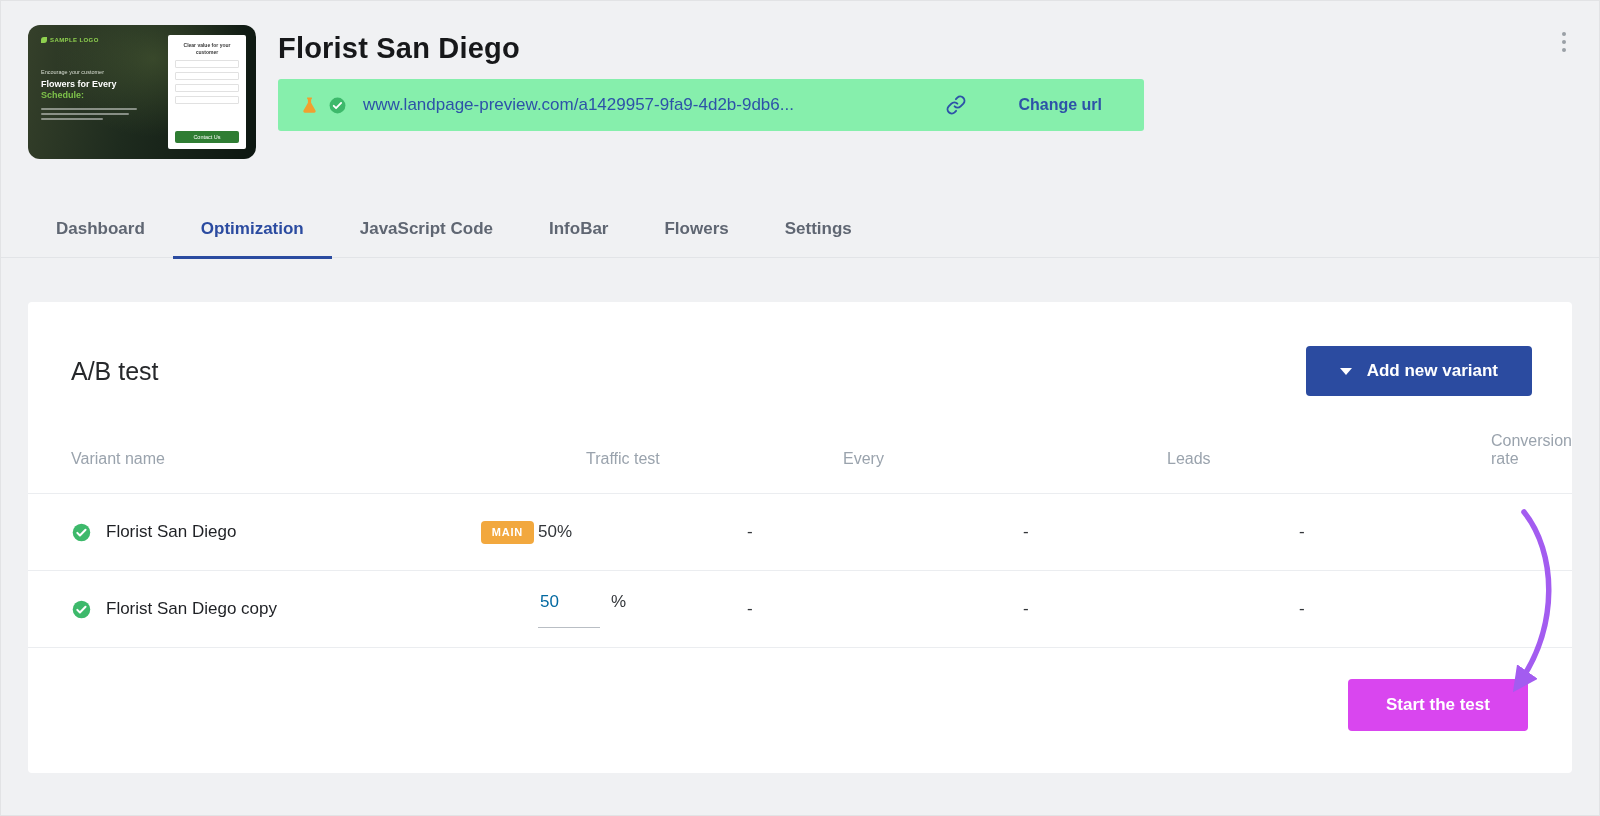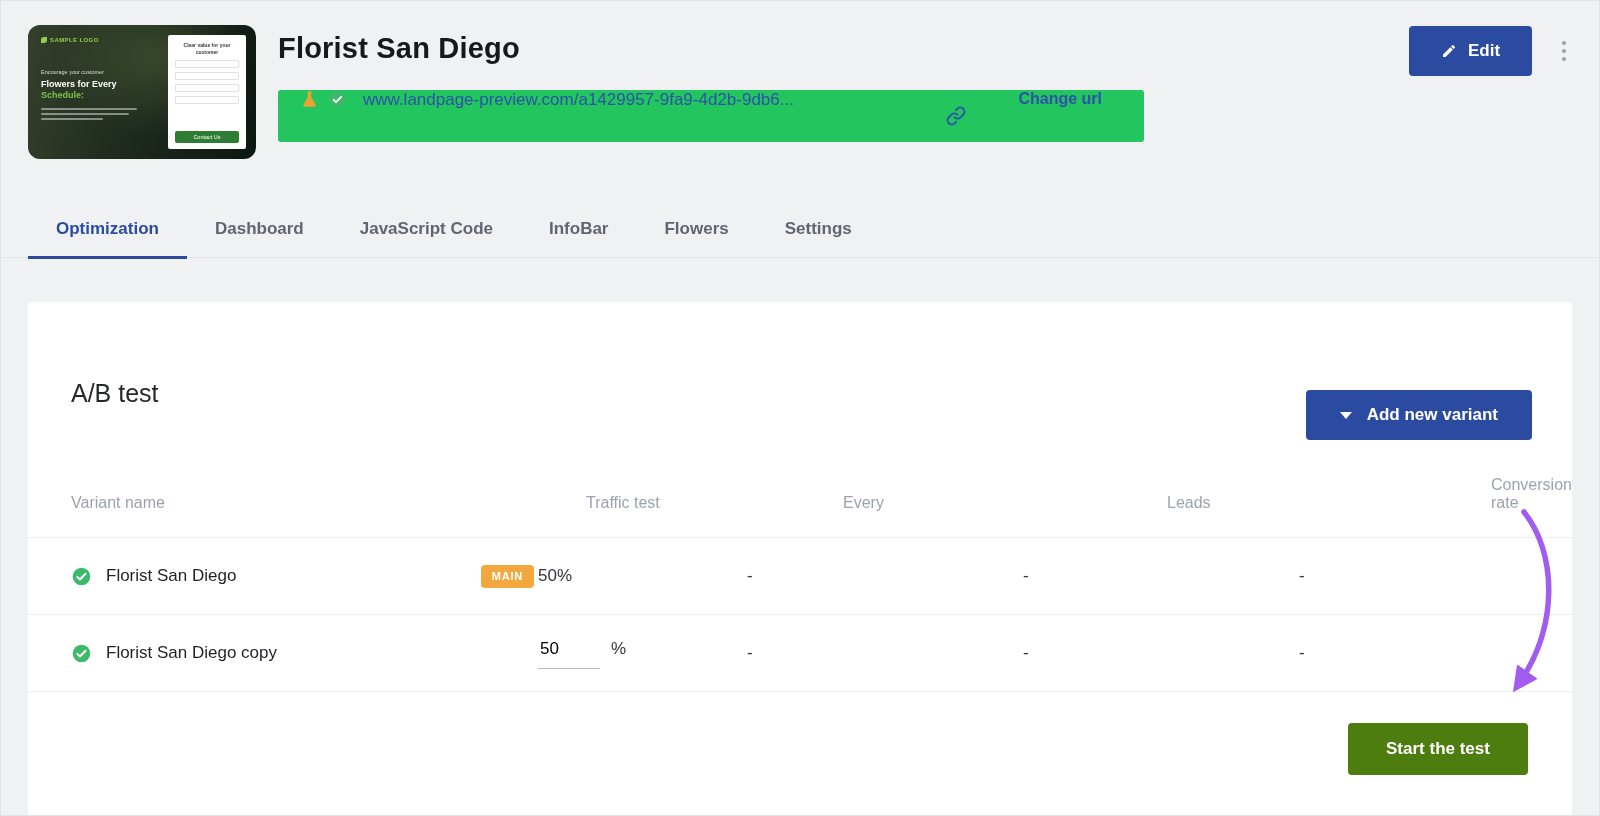--- a/index.html
+++ b/index.html
@@ -26,55 +26,55 @@
 
   .header-main{flex:1;display:flex;flex-direction:column;}
   .title-row{display:flex;align-items:flex-start;}
   .page-title{font-size:29px;font-weight:bold;color:#17181a;margin-top:7px;letter-spacing:.2px;}
   .title-actions{margin-left:auto;display:flex;align-items:center;gap:24px;margin-top:1px;}
   .edit-btn{width:123px;height:50px;background:#2b4ba0;border:none;border-radius:4px;color:#fff;font-size:17px;font-weight:bold;
             display:flex;align-items:center;justify-content:center;gap:11px;cursor:pointer;font-family:inherit;}
   .kebab{display:flex;flex-direction:column;gap:4px;padding:6px;cursor:pointer;background:none;border:none;}
   .kebab span{width:4px;height:4px;border-radius:50%;background:#9aa0a6;display:block;}
 
-  .url-bar{margin-top:14px;width:866px;height:52px;background:#22c55e;border-radius:3px;display:flex;padding:0 42px 0 22px;gap:9px;}
+  .url-bar{margin-top:14px;width:866px;height:52px;background:#86efac;border-radius:3px;display:flex;align-items:center;padding:0 42px 0 22px;gap:9px;}
   .url-link{color:#2d52a8;font-size:17px;text-decoration:none;margin-right:auto;margin-left:7px;white-space:nowrap;}
   .icon-btn{background:none;border:none;cursor:pointer;display:flex;align-items:center;padding:2px;}
   .change-url{color:#2d52a8;font-size:16px;font-weight:bold;text-decoration:none;margin-left:40px;white-space:nowrap;}
 
   
   .tabs{display:flex;padding:60px 0 0 27px;border-bottom:1px solid #e2e4e7;}
   .tab{padding:0 28px 17px;font-size:17px;font-weight:bold;color:#5f6672;background:none;border:none;border-bottom:3px solid transparent;
        margin-bottom:-2px;cursor:pointer;font-family:inherit;}
   .tab.active{color:#2b4ba0;border-bottom-color:#2b4ba0;}
 
   
   .card{margin:44px 27px 0;background:#ffffff;border-radius:4px;position:relative;}
   .card-head{display:flex;align-items:center;padding:44px 40px 0 43px;}
   .ab-title{font-size:25px;font-weight:500;color:#26282b;}
   .add-variant-btn{margin-left:auto;height:50px;padding:0 34px;background:#2b4ba0;border:none;border-radius:4px;color:#fff;font-size:17px;font-weight:bold;
-                   display:flex;align-items:center;gap:15px;cursor:pointer;font-family:inherit;margin-top:44px;}
+                   display:flex;align-items:center;gap:15px;cursor:pointer;font-family:inherit;}
   .caret-down{width:0;height:0;border-left:6px solid transparent;border-right:6px solid transparent;border-top:7px solid #ffffff;display:inline-block;}
 
   .trow{border-bottom:1px solid #ebedf0;}
   .tgrid{display:grid;grid-template-columns:467px 209px 276px 276px 1fr;align-items:center;padding:0 44px 0 43px;}
   .thead .tgrid{height:97px;align-items:end;padding-bottom:25px;gap:48px;}
   .th{font-size:16px;color:#9aa3ad;font-weight:normal;}
   .trow-data .tgrid{height:76px;}
   .variant-cell{display:flex;align-items:center;gap:14px;font-size:17px;color:#1f2125;}
   .badge-main{margin-left:auto;margin-right:4px;background:#f2a83e;color:#fff;font-size:11px;font-weight:bold;letter-spacing:.8px;
               padding:6px 11px;border-radius:4px;line-height:1;}
   .cell{font-size:17px;color:#33363a;}
   .traffic-cell{display:flex;align-items:baseline;}
-  .traffic-input{width:62px;border:none;border-bottom:1px solid #b9bec4;font-size:17px;color:#000000;padding:2px 2px 9px;background:transparent;
+  .traffic-input{width:62px;border:none;border-bottom:1px solid #b9bec4;font-size:17px;color:#0369a1;padding:2px 2px 15px;background:transparent;
                  font-family:inherit;outline:none;}
   .pct{margin-left:11px;font-size:17px;color:#33363a;}
 
   .card-foot{display:flex;justify-content:flex-end;padding:31px 44px 42px 0;}
-  .start-btn{width:180px;height:52px;background:#4d7c0f;border:none;border-radius:4px;color:#fff;font-size:17px;font-weight:bold;cursor:pointer;font-family:inherit;}
+  .start-btn{width:180px;height:52px;background:#d946ef;border:none;border-radius:4px;color:#fff;font-size:17px;font-weight:bold;cursor:pointer;font-family:inherit;}
 
   .arrow-annotation{position:absolute;top:205px;right:8px;width:62px;height:198px;pointer-events:none;}
 </style>
 </head>
 <body>
 
 <div class="page">
 
   <header class="header">
 
@@ -98,26 +98,20 @@
         <div class="thumb-input"></div>
         <div class="thumb-input"></div>
         <div class="thumb-form-btn">Contact Us</div>
       </div>
     </div>
 
     <div class="header-main">
       <div class="title-row">
         <h1 class="page-title">Florist San Diego</h1>
         <div class="title-actions">
-          <button class="edit-btn">
-            <svg width="16" height="16" viewBox="0 0 24 24">
-              <path d="M3 17.25V21h3.75L17.8 9.94l-3.75-3.75L3 17.25zM20.7 7.04a1 1 0 0 0 0-1.41l-2.34-2.34a1 1 0 0 0-1.41 0l-1.83 1.83 3.75 3.75 1.83-1.83z" fill="#ffffff"></path>
-            </svg>
-            <span>Edit</span>
-          </button>
           <button class="kebab">
             <span></span>
               <span></span>
               <span></span>
           </button>
         </div>
       </div>
 
       <div class="url-bar">
         <svg width="19" height="19" viewBox="0 0 24 24">
@@ -133,22 +127,22 @@
             <path d="M10.5 13.5a4.6 4.6 0 0 0 6.5 0l3-3a4.6 4.6 0 0 0-6.5-6.5l-1.6 1.6"></path>
             <path d="M13.5 10.5a4.6 4.6 0 0 0-6.5 0l-3 3a4.6 4.6 0 0 0 6.5 6.5l1.6-1.6"></path>
           </svg>
         </button>
         <a class="change-url" href="#">Change url</a>
       </div>
     </div>
   </header>
 
   <nav class="tabs">
+    <button class="tab">Dashboard</button>
     <button class="tab active">Optimization</button>
-    <button class="tab">Dashboard</button>
     <button class="tab">JavaScript Code</button>
     <button class="tab">InfoBar</button>
     <button class="tab">Flowers</button>
     <button class="tab">Settings</button>
   </nav>
 
   <section class="card">
 
     <div class="card-head">
       <h2 class="ab-title">A/B test</h2>

